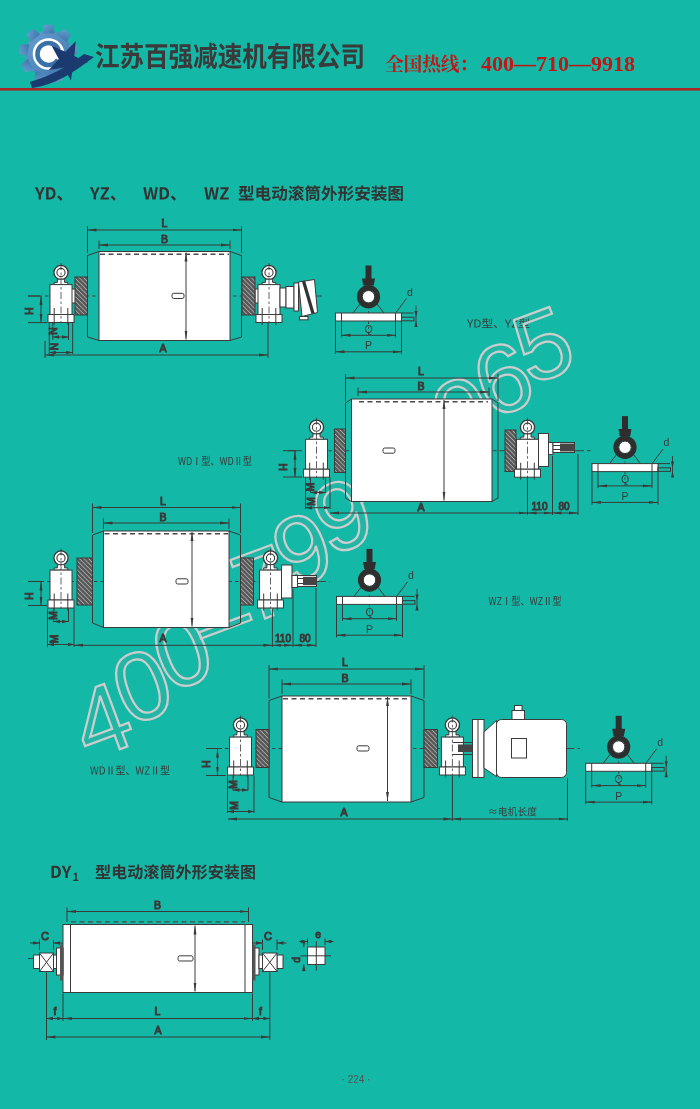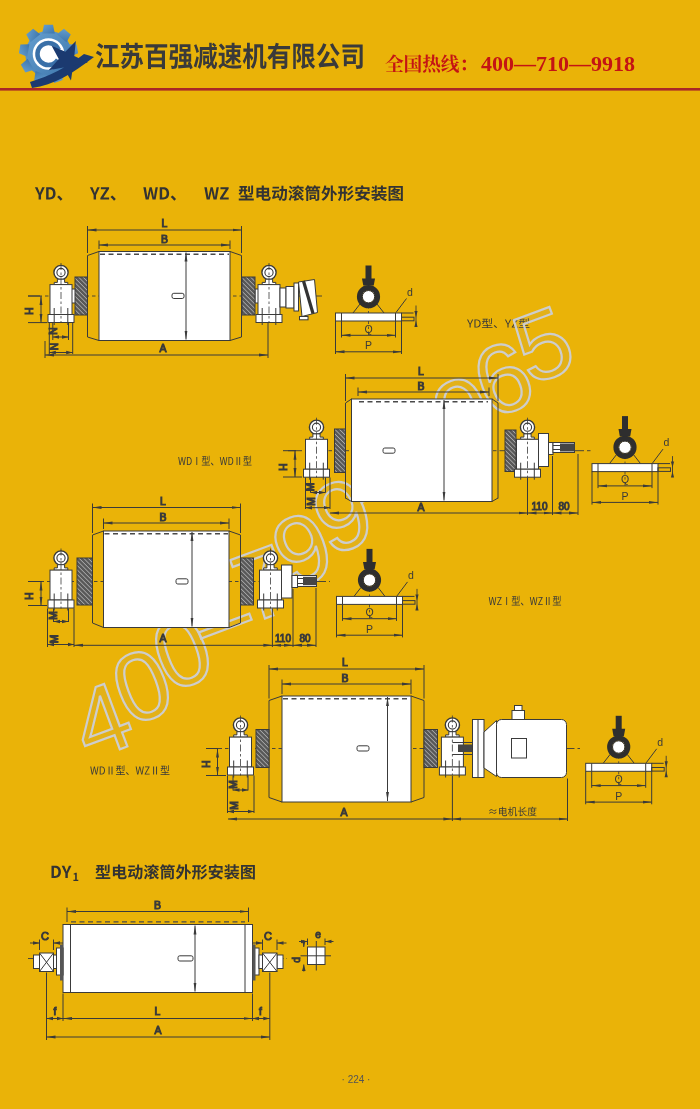--- a/index.html
+++ b/index.html
@@ -1,16 +1,16 @@
 <!DOCTYPE html>
 <html><head>
 <meta charset="utf-8">
 <style>
   html,body{margin:0;padding:0;background:#fff;}
-  #page{position:relative;width:700px;height:1109px;background:#eab308;overflow:hidden;
+  #page{position:relative;width:700px;height:1109px;background:#14b8a6;overflow:hidden;
         font-family:"Liberation Sans", sans-serif;}
   svg{position:absolute;left:0;top:0;}
   text{font-family:"Liberation Sans", sans-serif;-webkit-font-smoothing:antialiased;}
 </style>
 </head>
 <body>
 <div id="page">
 <svg width="700" height="1109" viewBox="0 0 700 1109">
 <defs>
   <linearGradient id="lg1" x1="0" y1="0" x2="1" y2="1">

